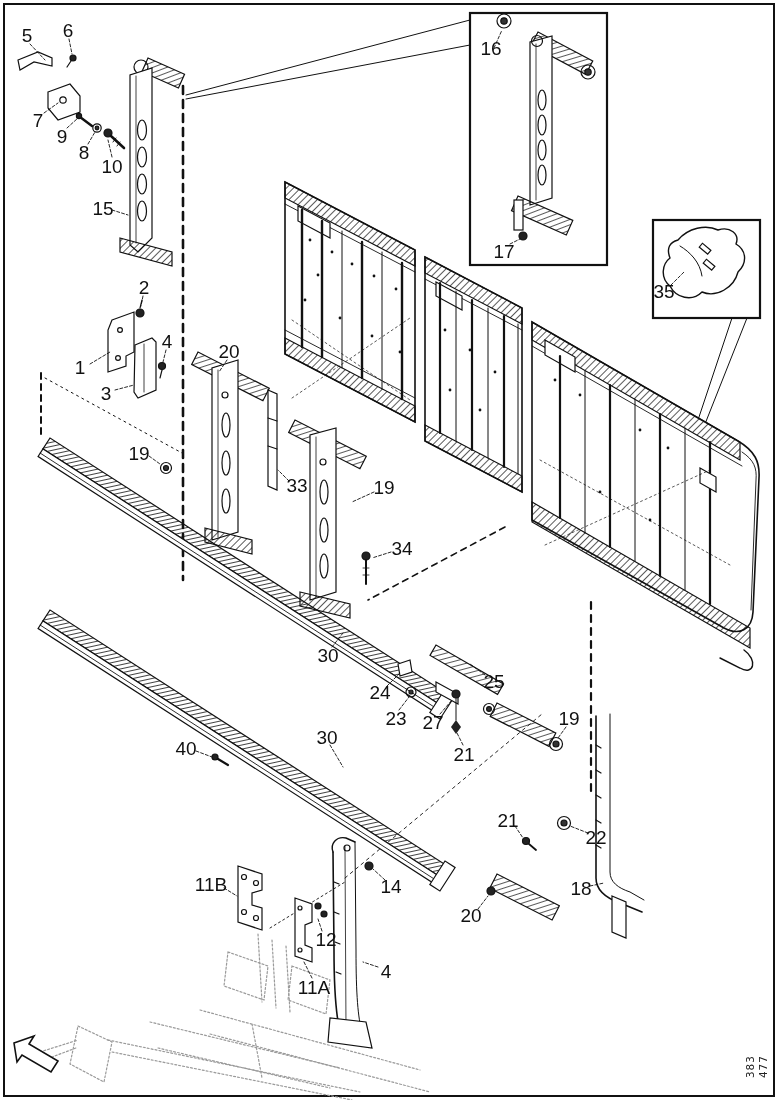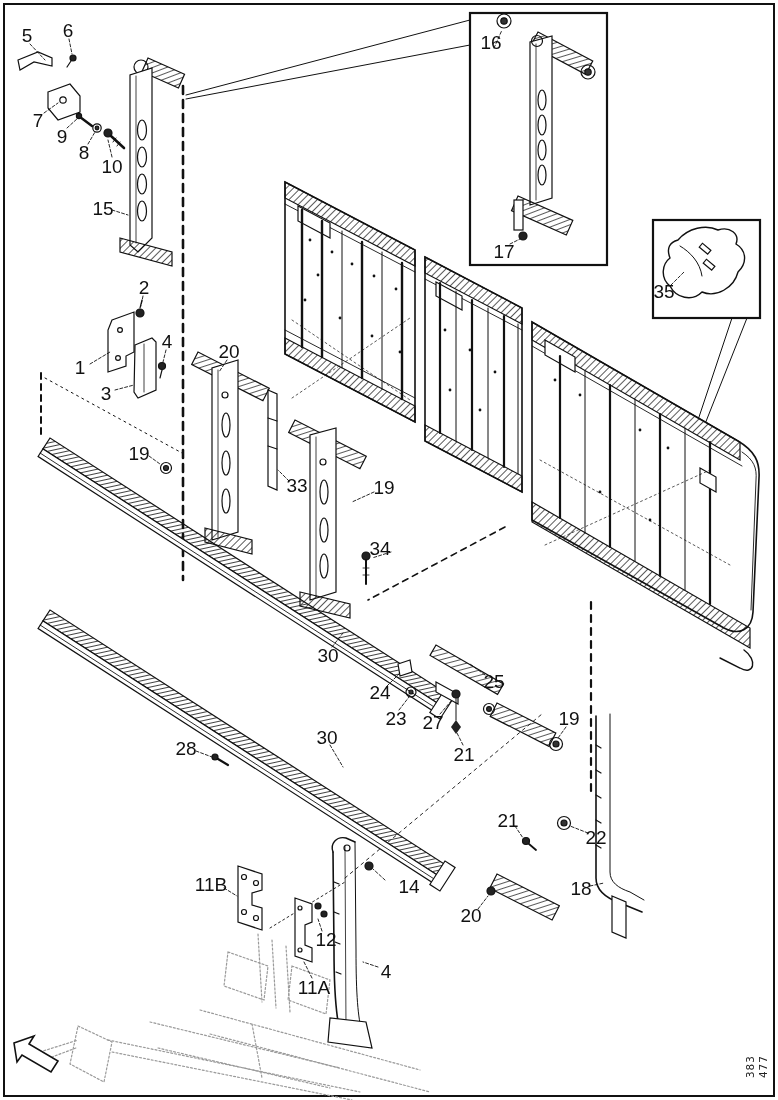--- a/index.html
+++ b/index.html
@@ -388,37 +388,37 @@
   <div class="co" style="left:112px;top:166px">10</div>
   <div class="co" style="left:103px;top:208px">15</div>
   <div class="co" style="left:144px;top:287px">2</div>
   <div class="co" style="left:80px;top:367px">1</div>
   <div class="co" style="left:167px;top:341px">4</div>
   <div class="co" style="left:106px;top:393px">3</div>
   <div class="co" style="left:139px;top:453px">19</div>
   <div class="co" style="left:229px;top:351px">20</div>
   <div class="co" style="left:297px;top:485px">33</div>
   <div class="co" style="left:384px;top:487px">19</div>
-  <div class="co" style="left:380px;top:548px">34</div>
+  <div class="co" style="left:402px;top:548px">34</div>
   <div class="co" style="left:328px;top:655px">30</div>
   <div class="co" style="left:380px;top:692px">24</div>
   <div class="co" style="left:396px;top:718px">23</div>
   <div class="co" style="left:494px;top:681px">25</div>
   <div class="co" style="left:433px;top:722px">27</div>
   <div class="co" style="left:464px;top:754px">21</div>
   <div class="co" style="left:327px;top:737px">30</div>
-  <div class="co" style="left:186px;top:748px">28</div>
+  <div class="co" style="left:186px;top:748px">40</div>
   <div class="co" style="left:569px;top:718px">19</div>
   <div class="co" style="left:508px;top:820px">21</div>
   <div class="co" style="left:596px;top:837px">22</div>
   <div class="co" style="left:581px;top:888px">18</div>
   <div class="co" style="left:471px;top:915px">20</div>
   <div class="co" style="left:211px;top:884px">11B</div>
-  <div class="co" style="left:409px;top:886px">14</div>
+  <div class="co" style="left:391px;top:886px">14</div>
   <div class="co" style="left:326px;top:939px">12</div>
   <div class="co" style="left:386px;top:971px">4</div>
   <div class="co" style="left:314px;top:987px">11A</div>
-  <div class="co" style="left:491px;top:42px">16</div>
+  <div class="co" style="left:491px;top:48px">16</div>
   <div class="co" style="left:504px;top:251px">17</div>
   <div class="co" style="left:664px;top:291px">35</div>
 
   <div class="dwg-no">383 477</div>
 </div>
 
 </body></html>

